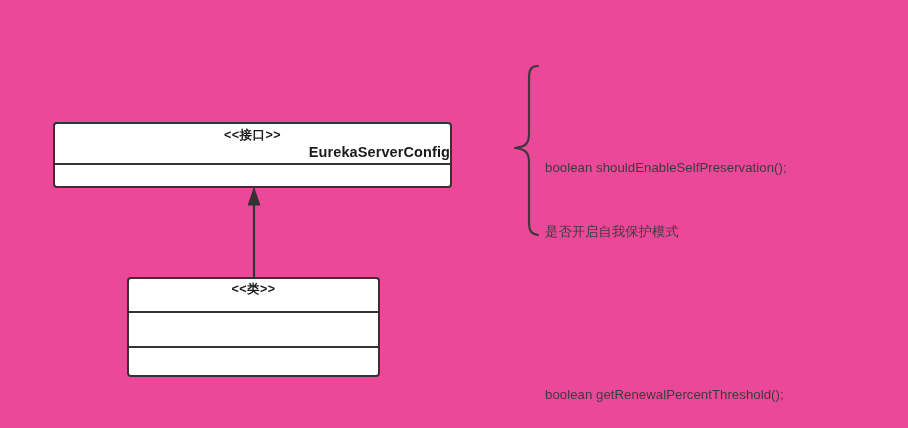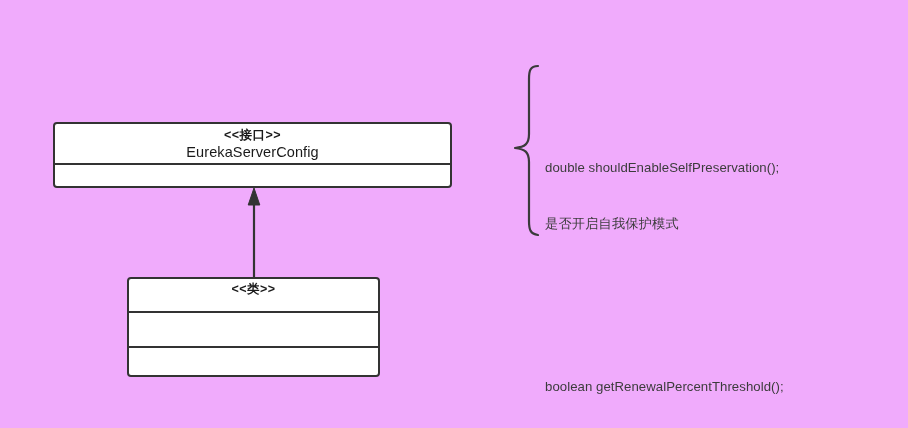--- a/index.html
+++ b/index.html
@@ -8,21 +8,21 @@
     background: #ffffff;
   }
   body {
     font-family: "Liberation Sans", "DejaVu Sans", sans-serif;
     -webkit-font-smoothing: antialiased;
   }
   #canvas {
     position: relative;
     width: 908px;
     height: 428px;
-    background: #f0abfc;
+    background: #ec4899;
     overflow: hidden;
   }
 
   
   .uml-box {
     position: absolute;
     box-sizing: border-box;
     border: 2px solid #333333;
     border-radius: 4px;
     background: #ffffff;
@@ -50,23 +50,24 @@
     font-size: 12.5px;
     letter-spacing: 0.5px;
     line-height: 16px;
     font-weight: bold;
     color: #1a1a1a;
   }
   .classname {
     display: block;
     font-size: 14.5px;
     line-height: 19px;
-    font-weight: normal;
+    font-weight: bold;
     color: #1a1a1a;
     letter-spacing: 0.1px;
+    text-align: right;
   }
 
   
   #interface-box {
     left: 53px;
     top: 122px;
     width: 399px;
     height: 66px;
   }
   #interface-header {
@@ -132,21 +133,21 @@
     line-height: 18.6px;
     white-space: pre;
   }
   .anno-group { margin-bottom: 14px; }
   .anno-group:last-child { margin-bottom: 0; }
   .anno-line {
     display: block;
     white-space: pre;
   }
   .anno-sig { letter-spacing: 0.05px; }
-  .anno-desc { letter-spacing: 0.2px; }
+  .anno-desc { letter-spacing: 0.2px; margin-top: 8px; }
 </style>
 </head>
 <body>
 
 <div id="canvas">
 
   <div id="interface-box" class="uml-box">
     <div id="interface-header" class="uml-compartment uml-header">
       <span class="stereotype">&lt;&lt;接口&gt;&gt;</span>
       <span class="classname">EurekaServerConfig</span>
@@ -176,21 +177,21 @@
              L 21 72
              C 21 82, 17 85, 7 86
              C 17 87, 21 90, 21 100
              L 21 159
              C 21 167, 22 172, 30 173" fill="none" stroke="#3a3a3a" stroke-width="2.2" stroke-linecap="round" stroke-linejoin="round"></path>
   </svg>
 
   <div id="annotation-text">
 
     <div class="anno-group">
-      <span class="anno-line anno-sig">double shouldEnableSelfPreservation();</span>
+      <span class="anno-line anno-sig">boolean shouldEnableSelfPreservation();</span>
       <span class="anno-line anno-desc">是否开启自我保护模式</span>
     </div>
 
     <div class="anno-group">
       <span class="anno-line anno-sig">boolean getRenewalPercentThreshold();</span>
       
     </div>
 
     
 

